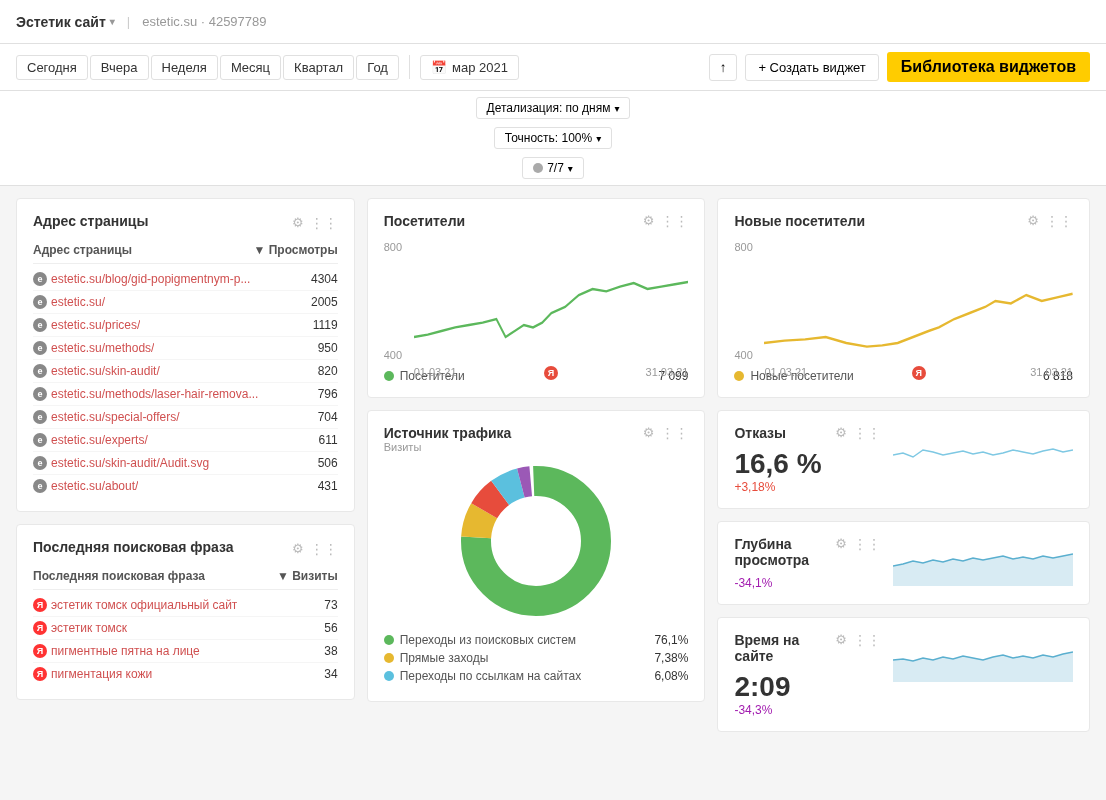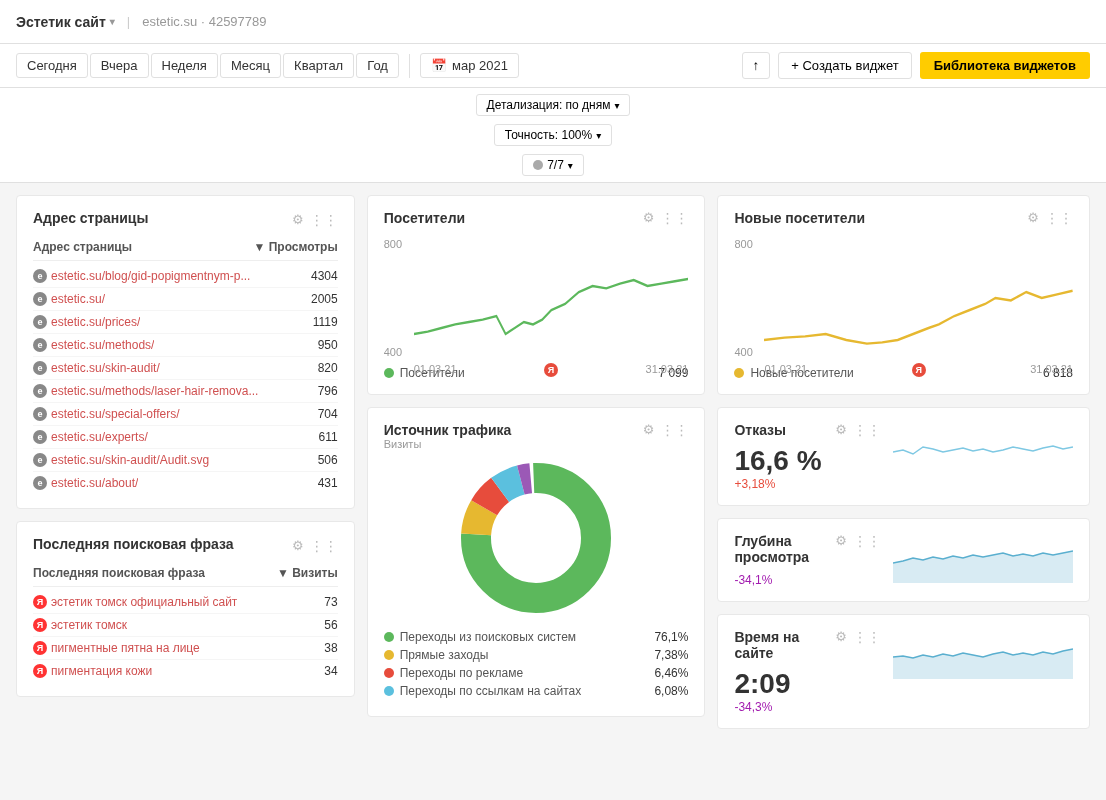--- a/index.html
+++ b/index.html
@@ -76,21 +76,21 @@
       border-radius: 3px;
       cursor: pointer;
       font-size: 13px;
     }
     .widget-library-btn {
       background: #ffcc00;
       border: none;
       padding: 6px 14px;
       border-radius: 3px;
       cursor: pointer;
-      font-size: 13px;
+      font-size: 16px;
       font-weight: bold;
     }
 
     
     .sub-toolbar {
       background: #fff;
       border-bottom: 1px solid #e0e0e0;
       padding: 6px 16px;
       display: flex;
       align-items: center;
@@ -435,25 +435,20 @@
           <span class="legend-dot" style="background:#5cb85c;"></span>
           <span>Переходы из поисковых систем</span>
           <span class="legend-pct">76,1%</span>
         </div>
         <div class="legend-item">
           <span class="legend-dot" style="background:#e6b830;"></span>
           <span>Прямые заходы</span>
           <span class="legend-pct">7,38%</span>
         </div>
         <div class="legend-item">
-          <span class="legend-dot" style="background:#e74c3c;"></span>
-          <span>Переходы по рекламе</span>
-          <span class="legend-pct">6,46%</span>
-        </div>
-        <div class="legend-item">
           <span class="legend-dot" style="background:#5bc0de;"></span>
           <span>Переходы по ссылкам на сайтах</span>
           <span class="legend-pct">6,08%</span>
         </div>
       </div>
     </div>
   </div>
 
   <div class="col-mid">
 

